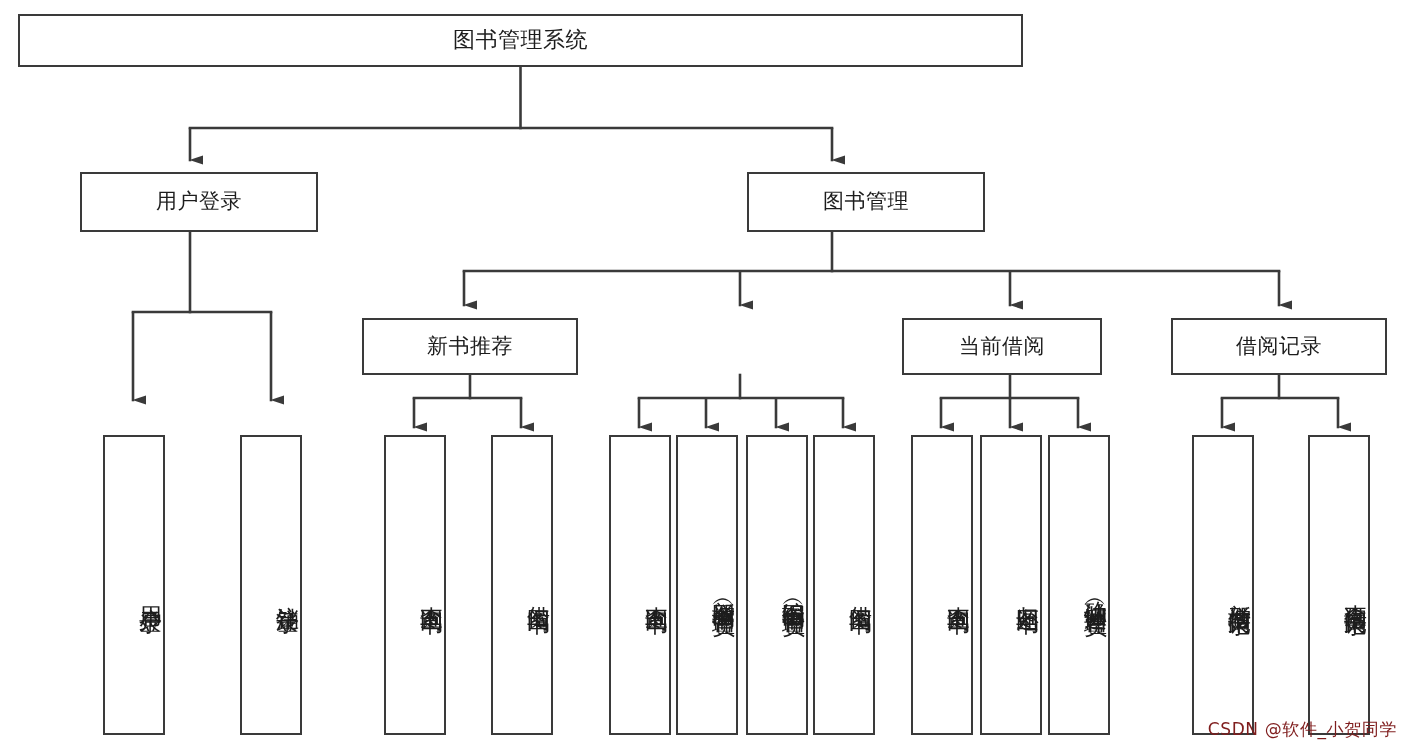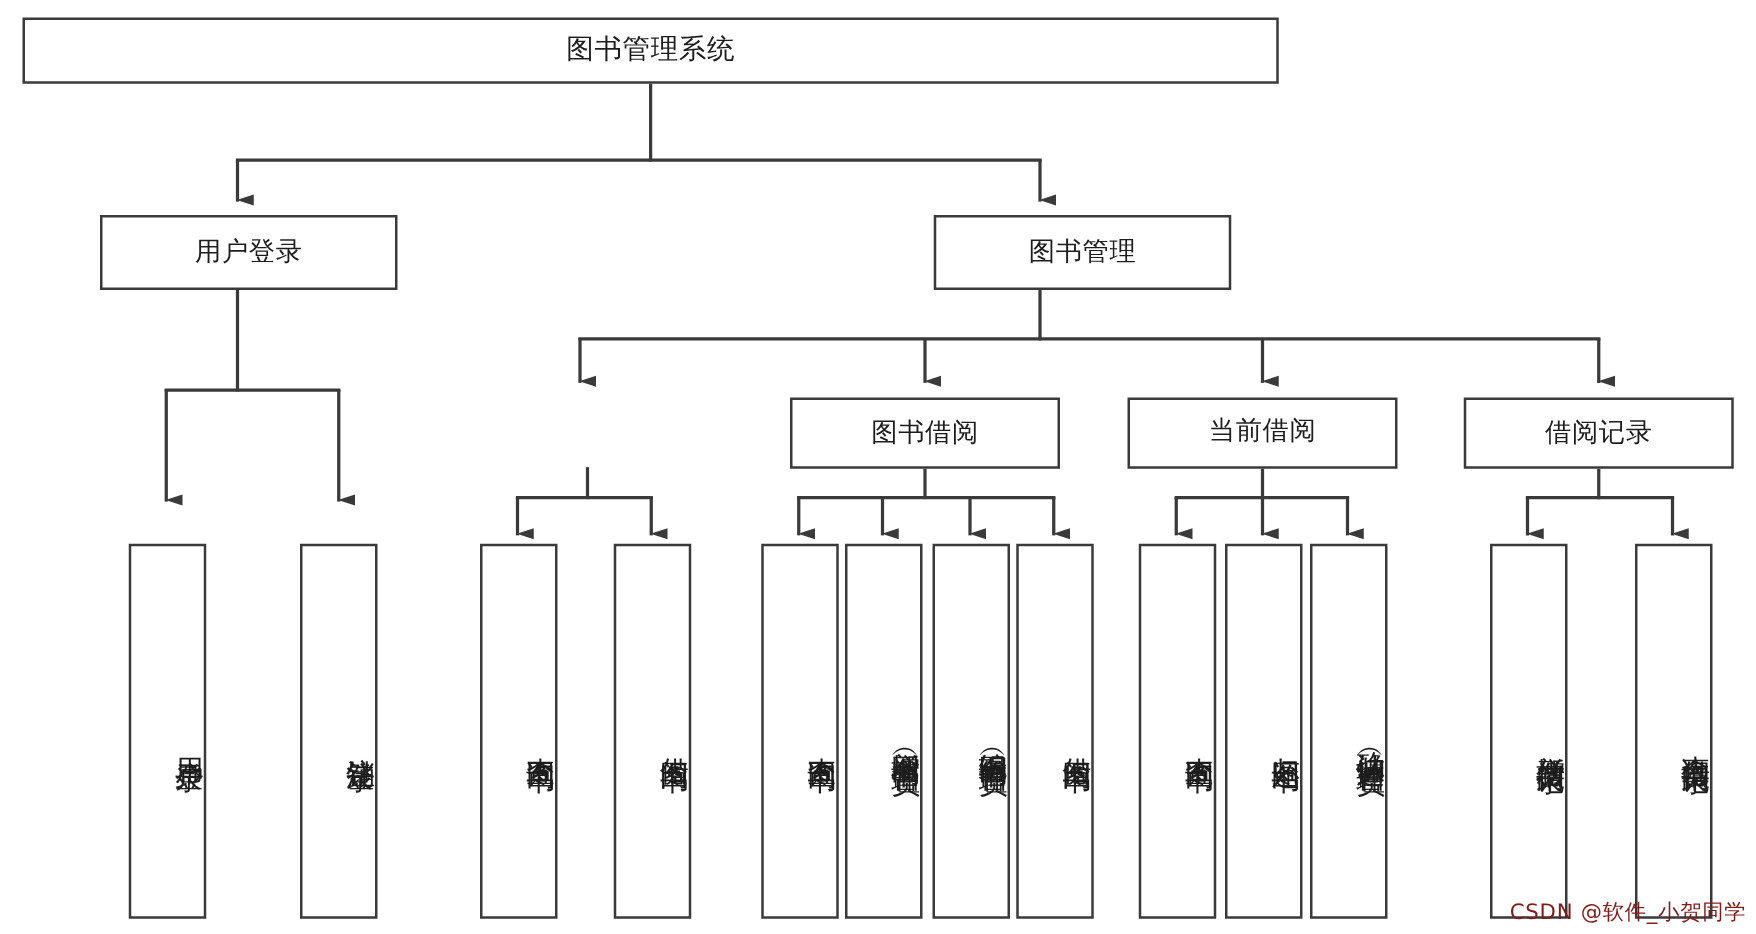--- a/index.html
+++ b/index.html
@@ -142,26 +142,26 @@
   </div>
 
   <div class="node horiz" style="left:80px; top:172px; width:238px; height:60px;">
     <span class="label">用户登录</span>
   </div>
 
   <div class="node horiz" style="left:712px; top:172px; width:238px; height:60px;margin-left:35px;">
     <span class="label">图书管理</span>
   </div>
 
-
-  <div class="node horiz" style="left:632px; top:318px; width:216px; height:57px;">
-    <span class="label">图书借阅</span>
-  </div>
-
-  <div class="node horiz" style="left:902px; top:318px; width:216px; height:57px;font-family:Liberation Mono, monospace;">
+  <div class="node horiz" style="left:362px; top:318px; width:216px; height:57px;">
+    <span class="label">新书推荐</span>
+  </div>
+
+
+  <div class="node horiz" style="left:902px; top:318px; width:200px; height:57px;">
     <span class="label">当前借阅</span>
   </div>
 
   <div class="node horiz" style="left:1171px; top:318px; width:216px; height:57px;">
     <span class="label">借阅记录</span>
   </div>
 
   <div class="node vert" style="left:103px; top:435px; width:62px; height:300px;">
     <span class="label">用户登录</span>
   </div>

